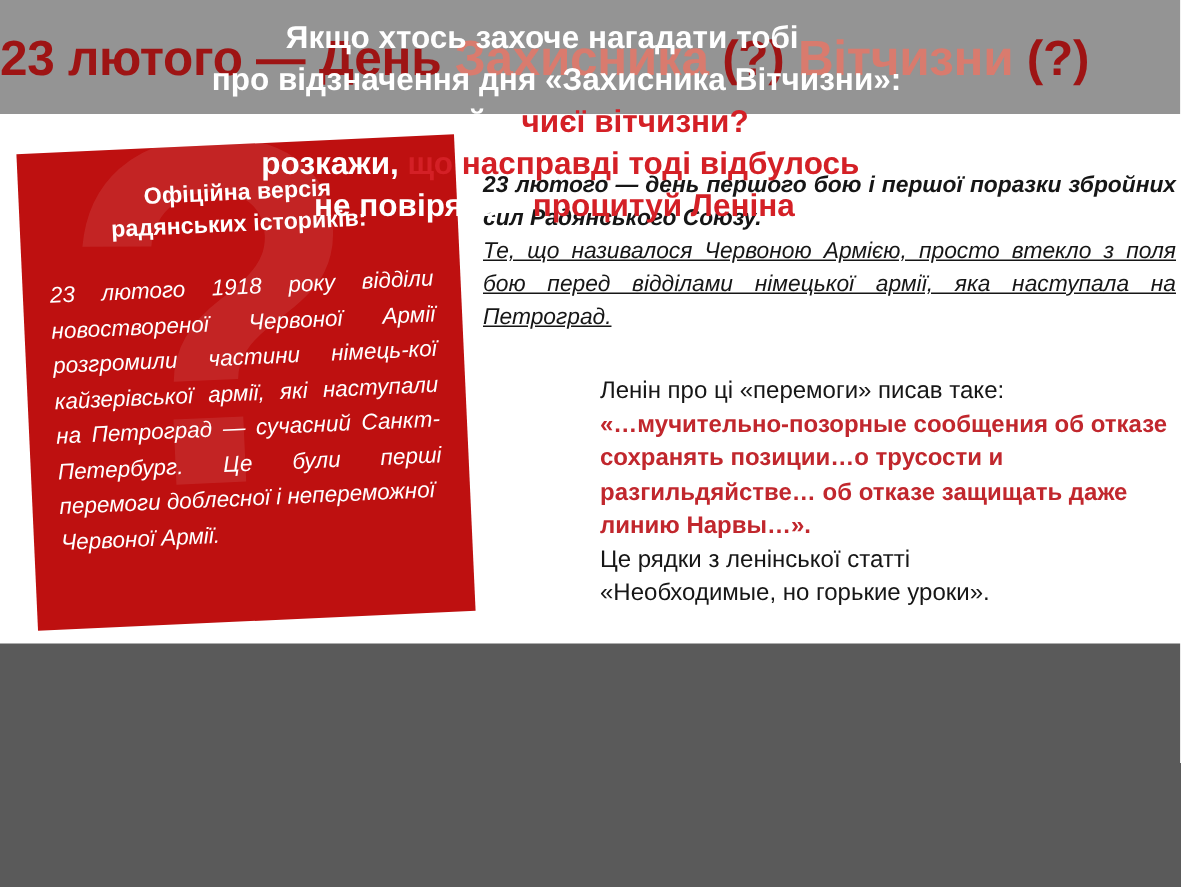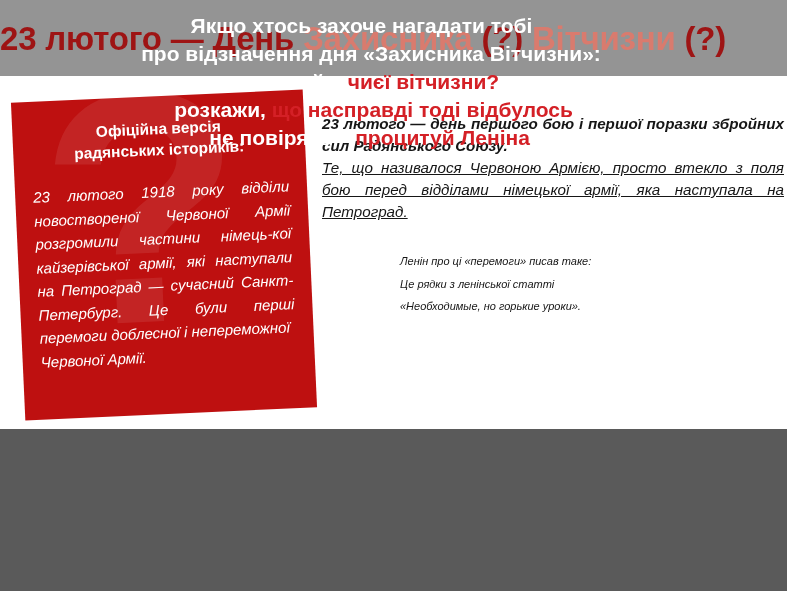--- a/index.html
+++ b/index.html
@@ -103,23 +103,22 @@
   #intro-bold {
     font-weight: bold;
     display: block;
   }
   #intro-rest { display: block; text-decoration: underline; }
 
   #lenin-block {
     margin-top: 27px;
     margin-left: 78px;
     width: 384px;
-    font-size: 11px;
+    font-size: 16px;
     line-height: 22.5px;
-    font-style: italic;
     color: #161616;
   }
   #lenin-lead { display: block; }
   #lenin-quote {
     display: block;
     color: #C1272D;
     font-weight: bold;
   }
   #lenin-src { display: block; }
 
@@ -172,20 +171,21 @@
   </div>
 
   <div id="right-col">
     <div id="intro-block">
       <span id="intro-bold">23 лютого — день першого бою і першої поразки збройних сил Радянського Союзу.</span>
       <span id="intro-rest">Те, що називалося Червоною Армією, просто втекло з поля бою перед відділами німецької армії, яка наступала на Петроград.</span>
     </div>
 
     <div id="lenin-block">
       <span id="lenin-lead">Ленін про ці «перемоги» писав таке:</span>
+      <span id="lenin-quote">«…мучительно-позорные сообщения об отказе сохранять позиции…о трусости и разгильдяйстве… об отказе защищать даже линию Нарвы…».</span>
       <span id="lenin-src">Це рядки з ленінської статті</span>
       <span id="lenin-src2">«Необходимые, но горькие уроки».</span>
     </div>
   </div>
 
   <div id="footer-band"></div>
   <div id="footer-text">
     <span class="fl c1">Якщо хтось захоче нагадати тобі</span>
     <span class="fl c2">про відзначення дня «Захисника Вітчизни»:</span>
     <span class="fl c3"><span>запитай – </span><span class="f-red">чиєї вітчизни?</span><span>,</span></span>

